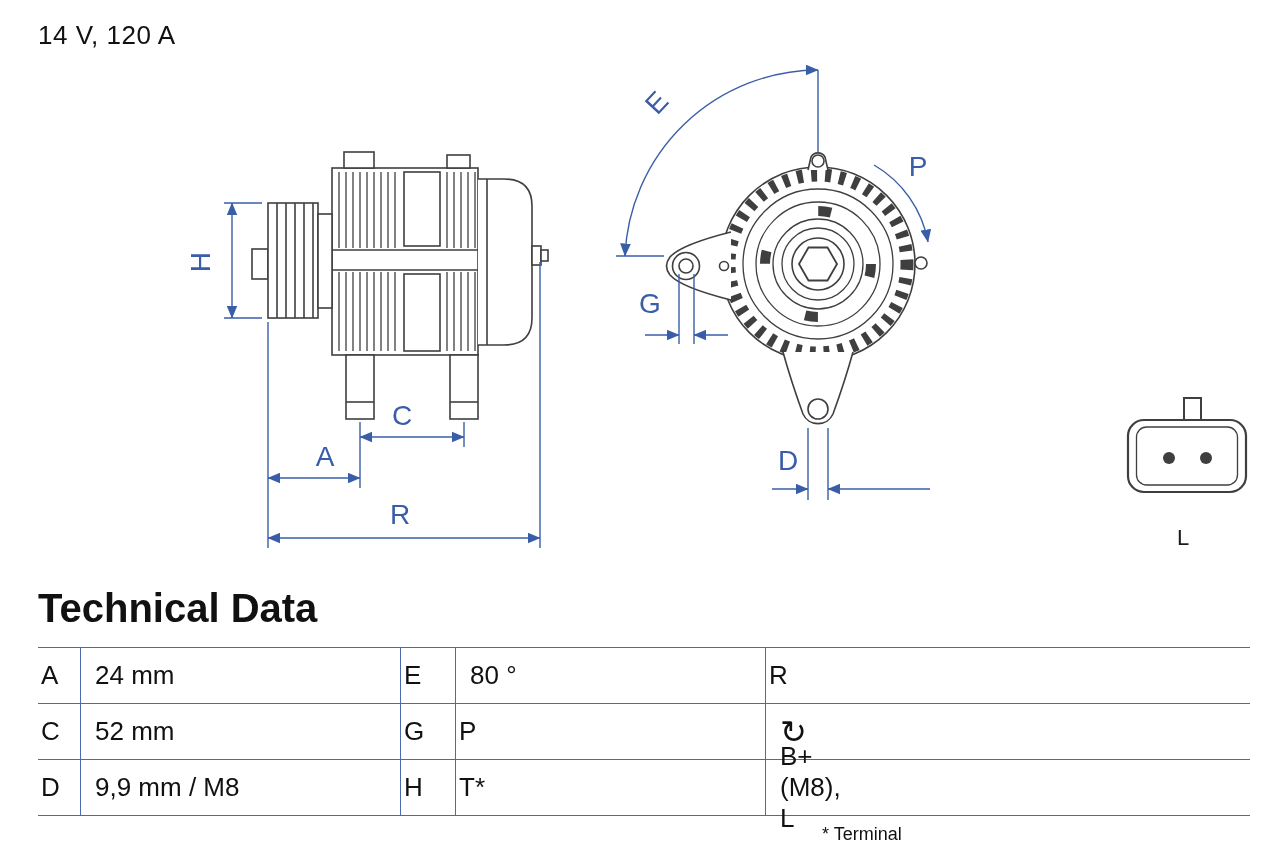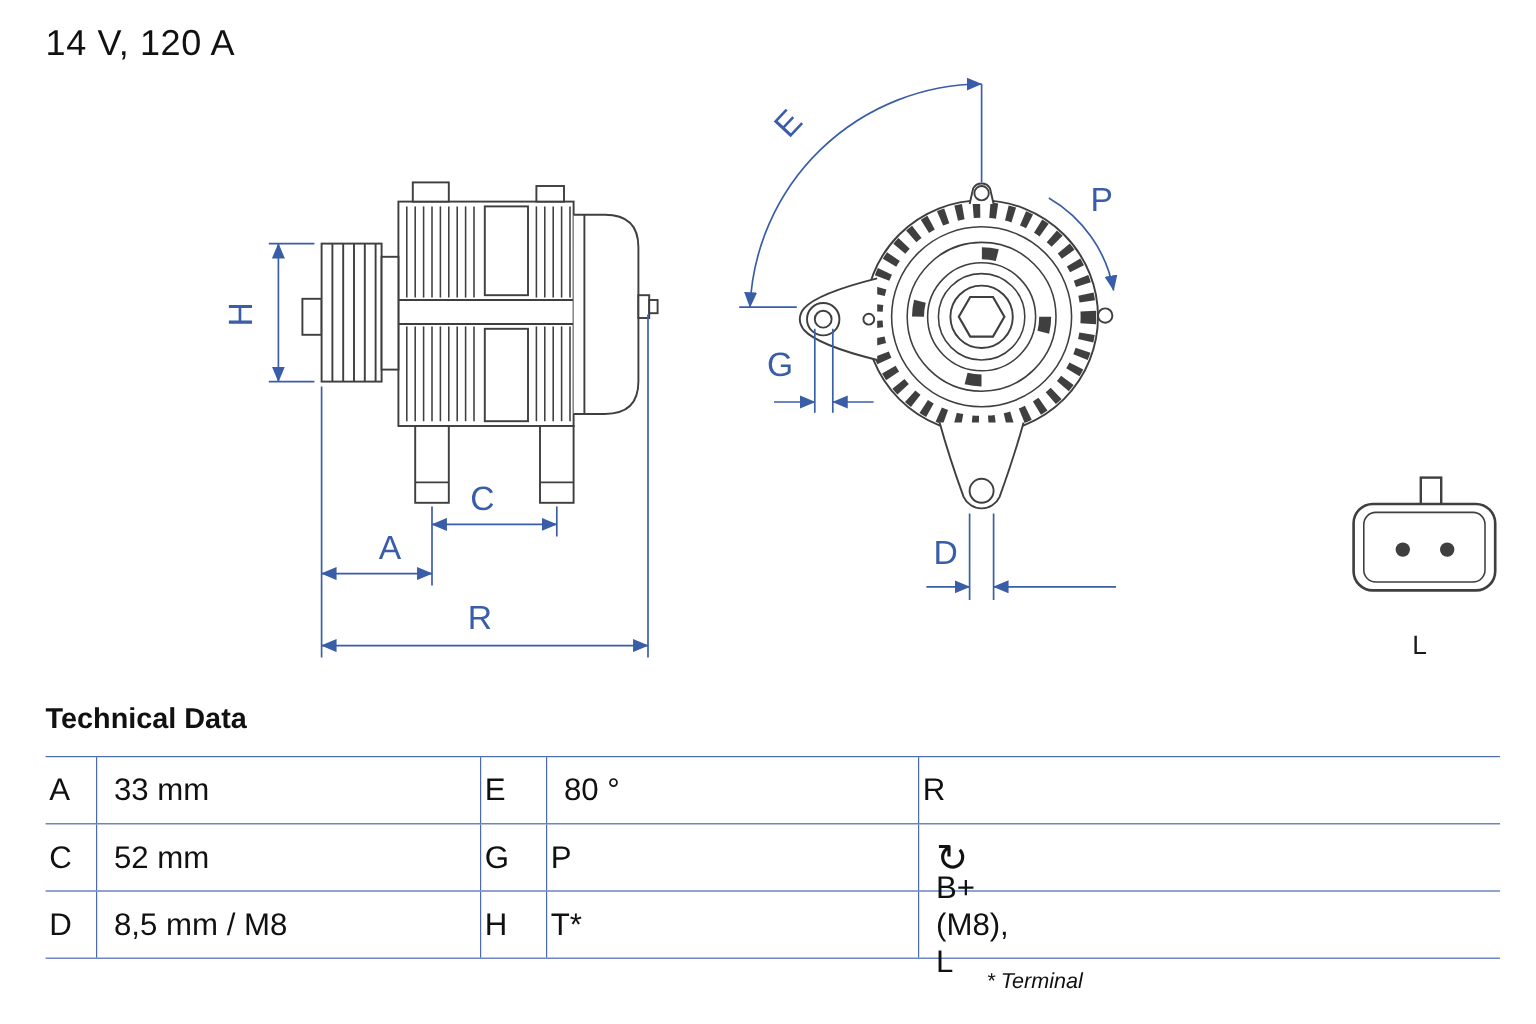--- a/index.html
+++ b/index.html
@@ -1,28 +1,28 @@
 <!DOCTYPE html>
 <html><head>
 <meta charset="utf-8">
 <style>
   * { margin:0; padding:0; box-sizing:border-box; }
   html,body { width:1280px; height:853px; background:#fff; font-family:"Liberation Sans", sans-serif; position:relative; overflow:hidden; }
-  .rating { position:absolute; left:38px; top:20px; font-size:30px; color:#111; letter-spacing:0.5px;text-align:right; }
+  .rating { position:absolute; left:38px; top:20px; font-size:26px; color:#111; letter-spacing:0.5px;text-align:right; }
   svg.drawing { position:absolute; left:0; top:0; }
   .tech { position:absolute; left:38px; top:586px; width:1212px; }
-  .tech h2 { font-size:24px; font-weight:bold; color:#111; margin-bottom:16px; }
+  .tech h2 { font-size:40px; font-weight:bold; color:#111; margin-bottom:16px; }
   .ttable { border-bottom:1px solid #4a69b0; }
   .trow { display:grid; grid-template-columns:42px 320px 55px 310px 56px 1fr; border-top:1px solid #4a69b0; }
   .cell { height:55px; display:flex; align-items:center; font-size:26px; color:#111; }
   .cell.key { padding-left:3px; }
   .cell.val { padding-left:14px; }
   .trow .cell + .cell { border-left:1px solid #4a69b0; }
   .rot { font-size:32px; line-height:1; }
-  .footnote { margin-top:8px; padding-left:784px; font-size:18px; color:#111;font-style:italic; }
+  .footnote { margin-top:8px; padding-left:784px; font-size:18px; color:#111; }
   text.dim { font-size:28px; fill:#3a5da8; }
 </style>
 </head>
 <body>
 
 <div class="rating">14 V, 120 A</div>
 
 <svg class="drawing" width="1280" height="578" viewBox="0 0 1280 578">
   <defs>
     <marker id="arr" viewBox="0 0 12 10" markerWidth="13" markerHeight="11" refX="11.5" refY="5" orient="auto-start-reverse" markerUnits="userSpaceOnUse">
@@ -182,34 +182,34 @@
     <circle cx="1206" cy="458" r="6" fill="#3f3f3f" stroke="none"></circle>
   </g>
   <text x="1183" y="545" text-anchor="middle" font-size="22" fill="#1a1a1a">L</text>
 </svg>
 
 <div class="tech">
   <h2>Technical Data</h2>
   <div class="ttable">
     <div class="trow">
       <div class="cell key">A</div>
-      <div class="cell val">33 mm</div>
+      <div class="cell val">24 mm</div>
       <div class="cell key">E</div>
       <div class="cell val">80 °</div>
       <div class="cell key">R</div>
     </div>
     <div class="trow">
       <div class="cell key">C</div>
       <div class="cell val">52 mm</div>
       <div class="cell key">G</div>
       <div class="cell key">P</div>
       <div class="cell val rot">↻</div>
     </div>
     <div class="trow">
       <div class="cell key">D</div>
-      <div class="cell val">8,5 mm / M8</div>
+      <div class="cell val">9,9 mm / M8</div>
       <div class="cell key">H</div>
       <div class="cell key">T*</div>
       <div class="cell val">B+(M8), L</div>
     </div>
   </div>
   <div class="footnote">* Terminal</div>
 </div>
 
 </body></html>

